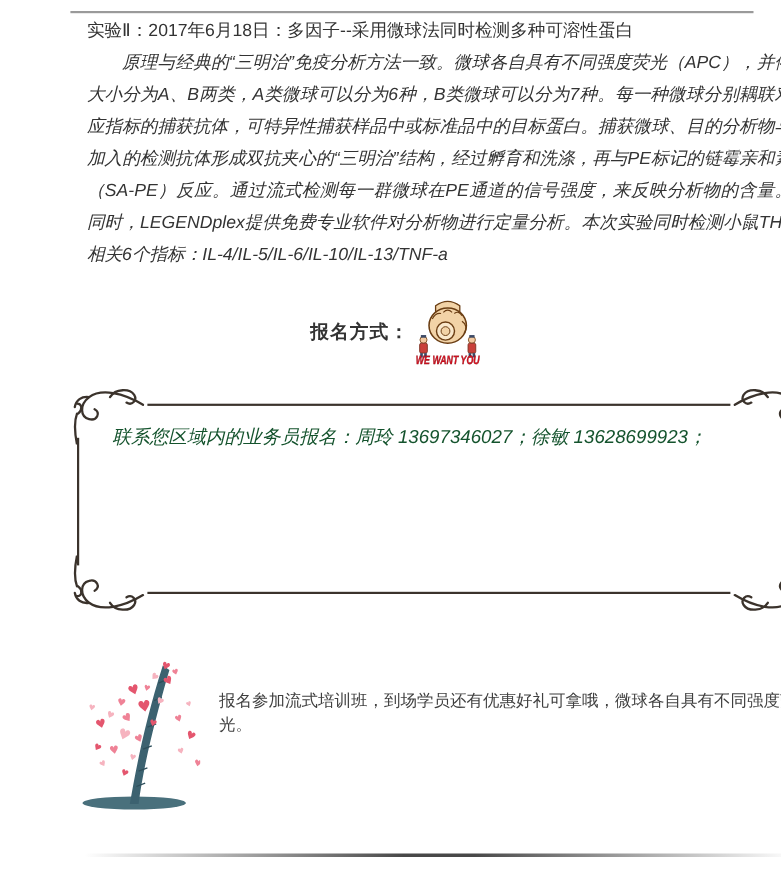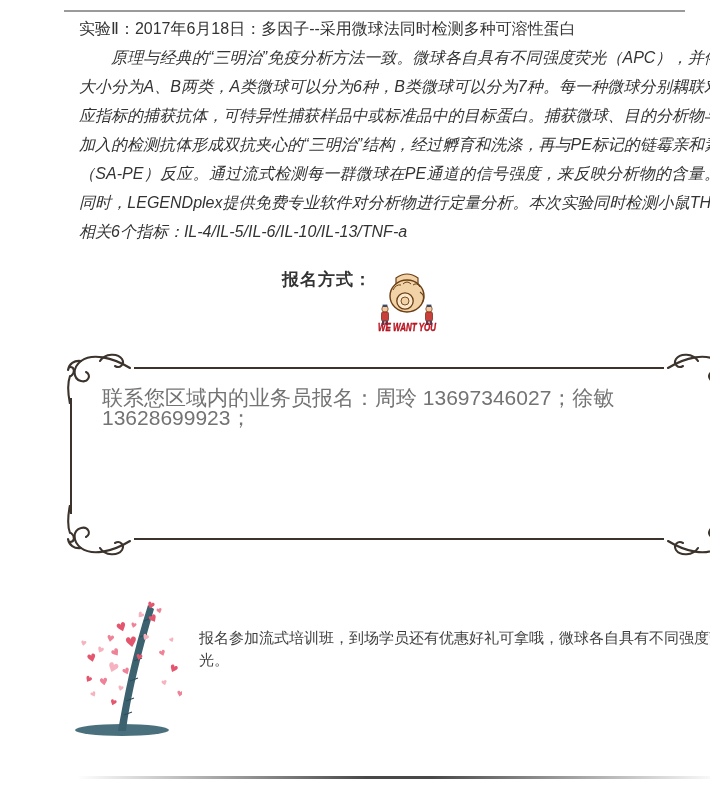--- a/index.html
+++ b/index.html
@@ -8,38 +8,38 @@
 
   
   .top-line{position:absolute;left:20px;top:10px;width:621px;height:2px;background:#9a9a9a;}
 
   
   .intro{position:absolute;left:35px;top:14px;width:641px;font-size:16px;line-height:29px;color:#333333;}
   .intro p{margin:0;text-align:justify;}
   .intro p.body{text-indent:2em;font-style:italic;}
 
   
-  .signup-row{position:absolute;left:0;top:268px;width:634px;height:66px;display:flex;justify-content:center;}
+  .signup-row{position:absolute;left:0;top:268px;width:634px;height:66px;display:flex;justify-content:center;align-items:center;}
   .signup-label{font-size:17px;font-weight:bold;color:#333333;letter-spacing:1px;}
   .wwy{width:66px;height:66px;margin-left:2px;}
 
   
   .contact-box{position:absolute;left:20px;top:352px;width:670px;height:215px;}
   .flourish{position:absolute;width:68px;height:52px;}
   .flourish.tl{left:0;top:0;}
   .flourish.tr{right:0;top:0;transform:scaleX(-1);}
   .flourish.bl{left:0;top:153px;transform:scaleY(-1);}
   .flourish.br{right:0;top:153px;transform:scale(-1,-1);}
   .box-top-line,.box-bottom-line{position:absolute;left:70px;right:70px;height:2px;background:#3b332c;}
   .box-top-line{top:15px;}
   .box-bottom-line{top:186px;}
   .box-side-left,.box-side-right{position:absolute;width:2px;top:46px;height:116px;background:#3b332c;}
   .box-side-left{left:6px;}
   .box-side-right{right:6px;}
-  .contact-text{position:absolute;left:38px;top:36px;right:30px;font-size:21px;color:#737373;}
+  .contact-text{position:absolute;left:38px;top:36px;right:30px;font-size:17px;color:#14532d;font-style:italic;}
   .contact-text p{margin:0 0 25px 0;line-height:20px;}
 
   
   .tree{position:absolute;left:28px;top:597px;width:110px;height:142px;}
   .heart{font-family:"DejaVu Sans",sans-serif;}
   .promo-text{position:absolute;left:155px;top:627px;width:535px;font-size:15px;color:#3f3f3f;line-height:22px;}
 
   
   .bottom-divider{position:absolute;left:33px;top:776px;width:644px;height:3px;
     background:linear-gradient(to right,rgba(40,40,40,0),rgba(40,40,40,0.85) 45%,rgba(40,40,40,0.85) 55%,rgba(40,40,40,0));

